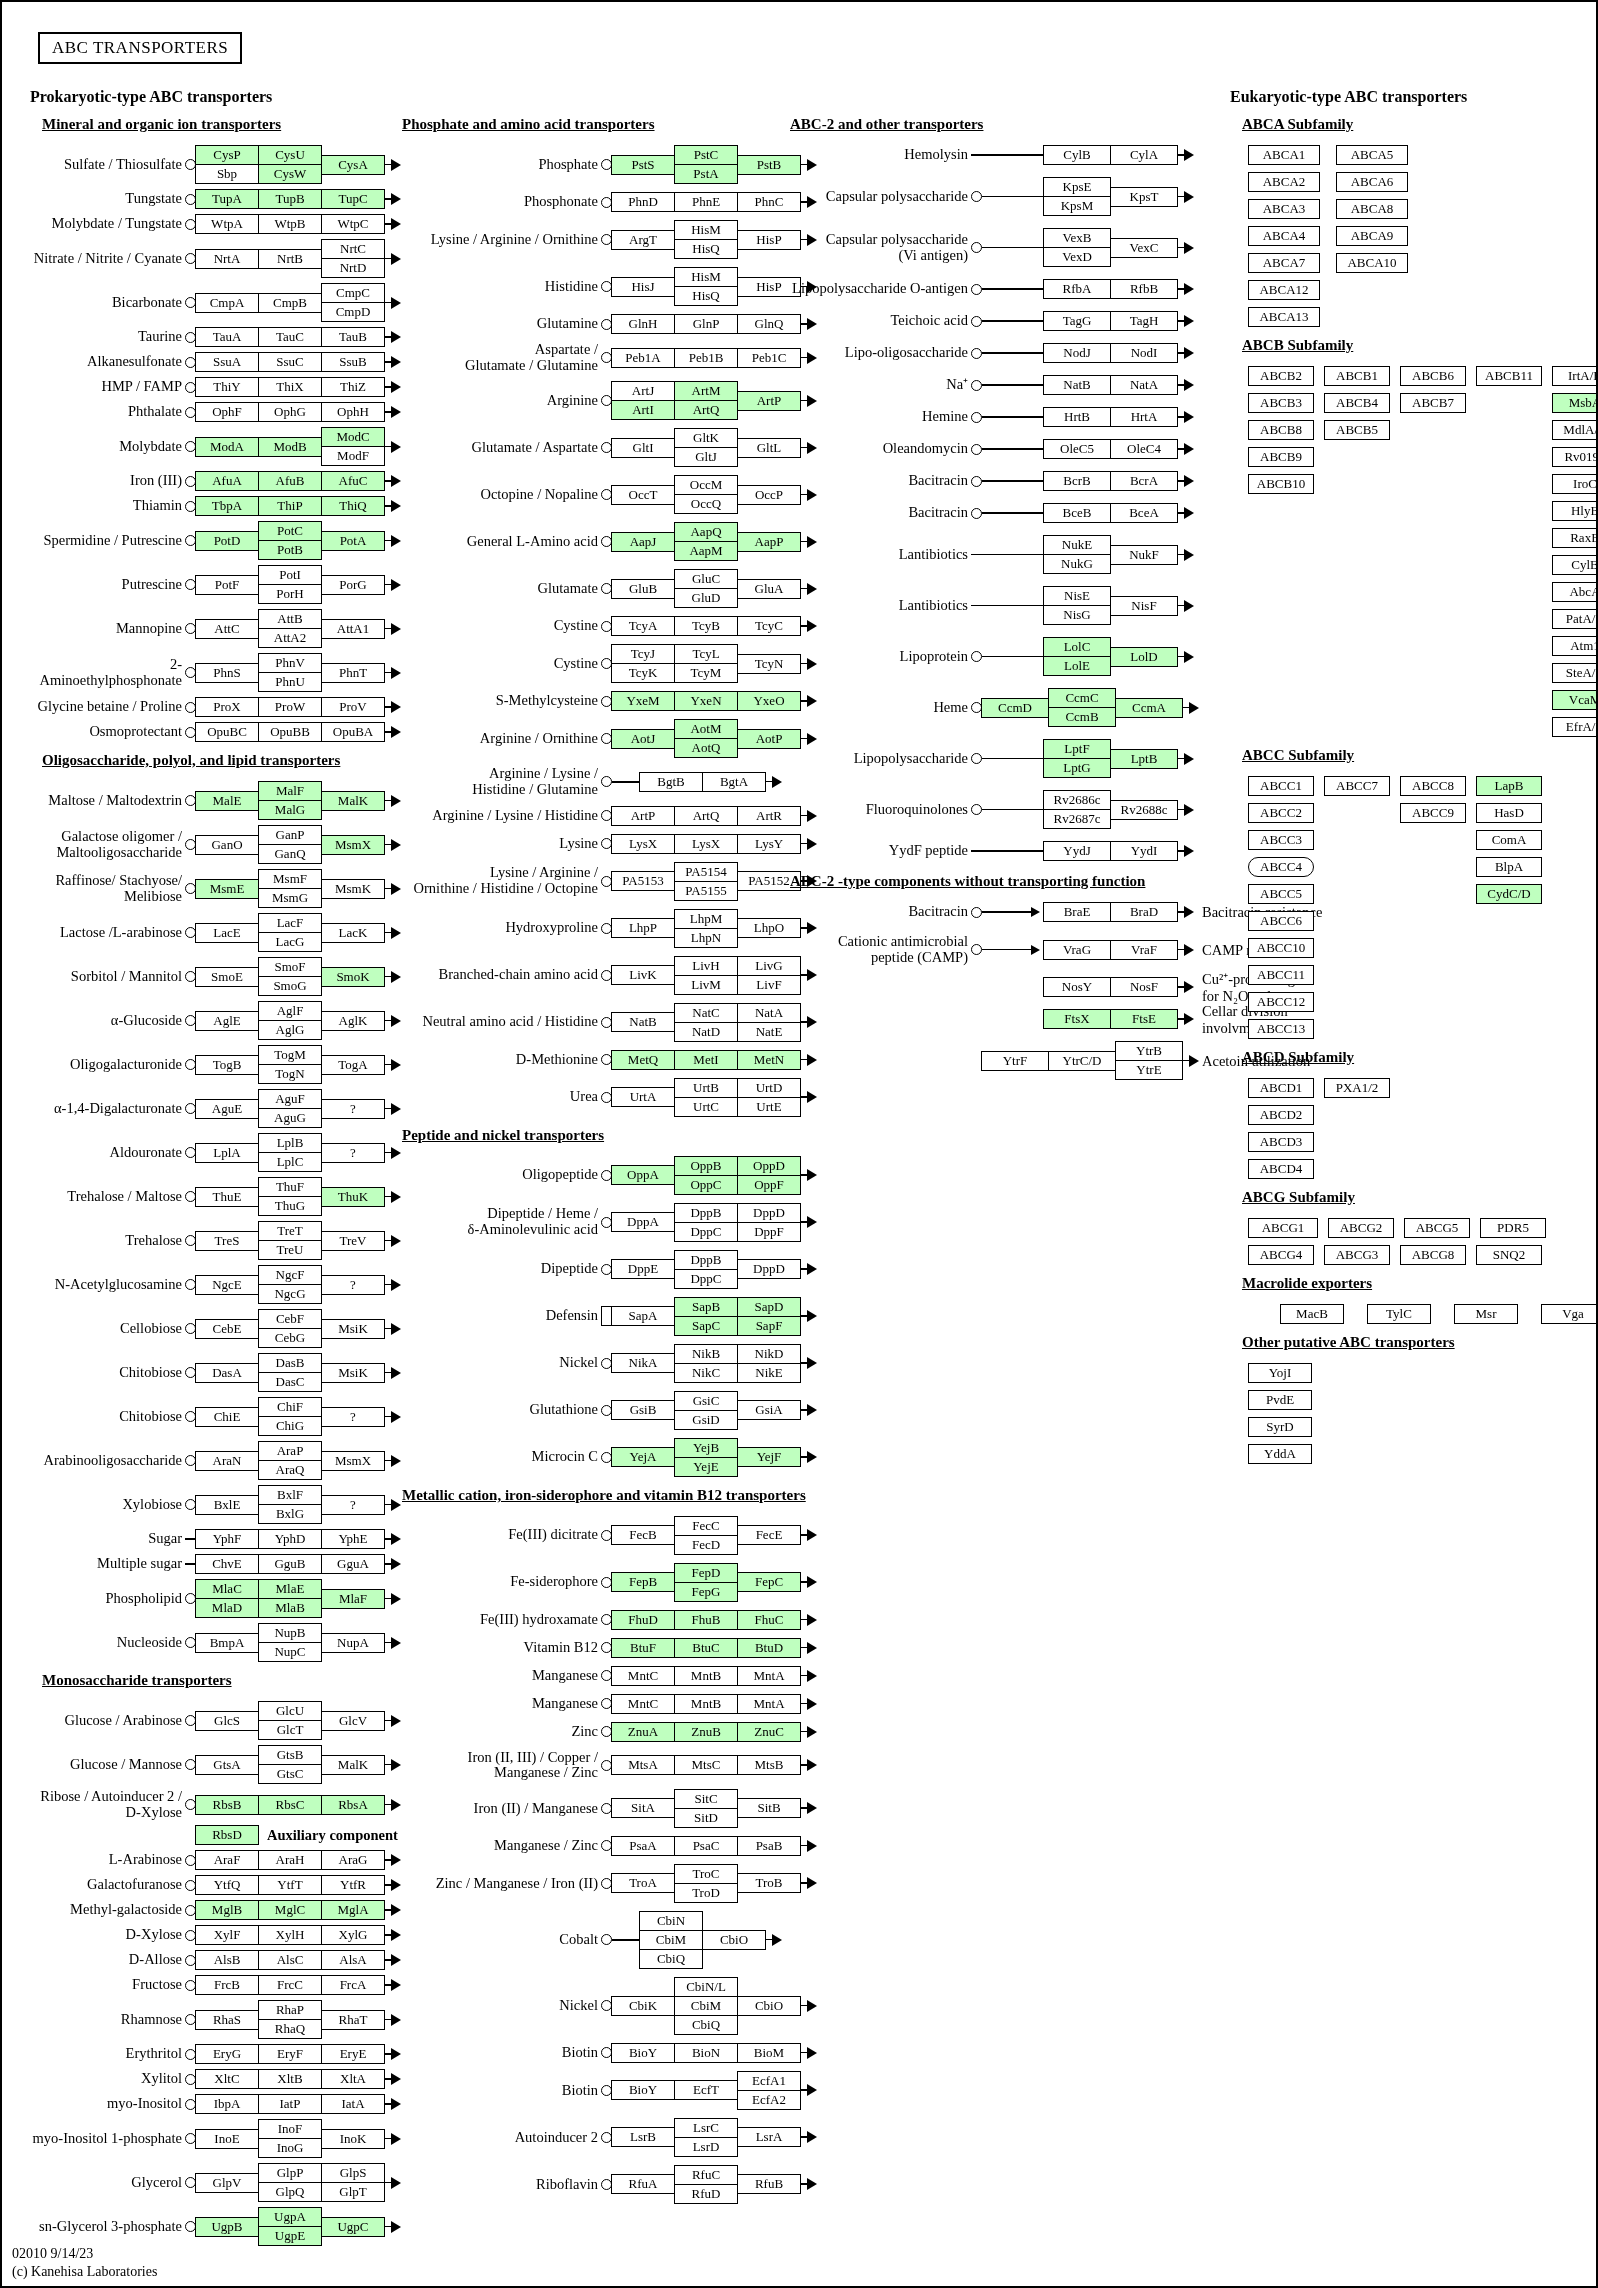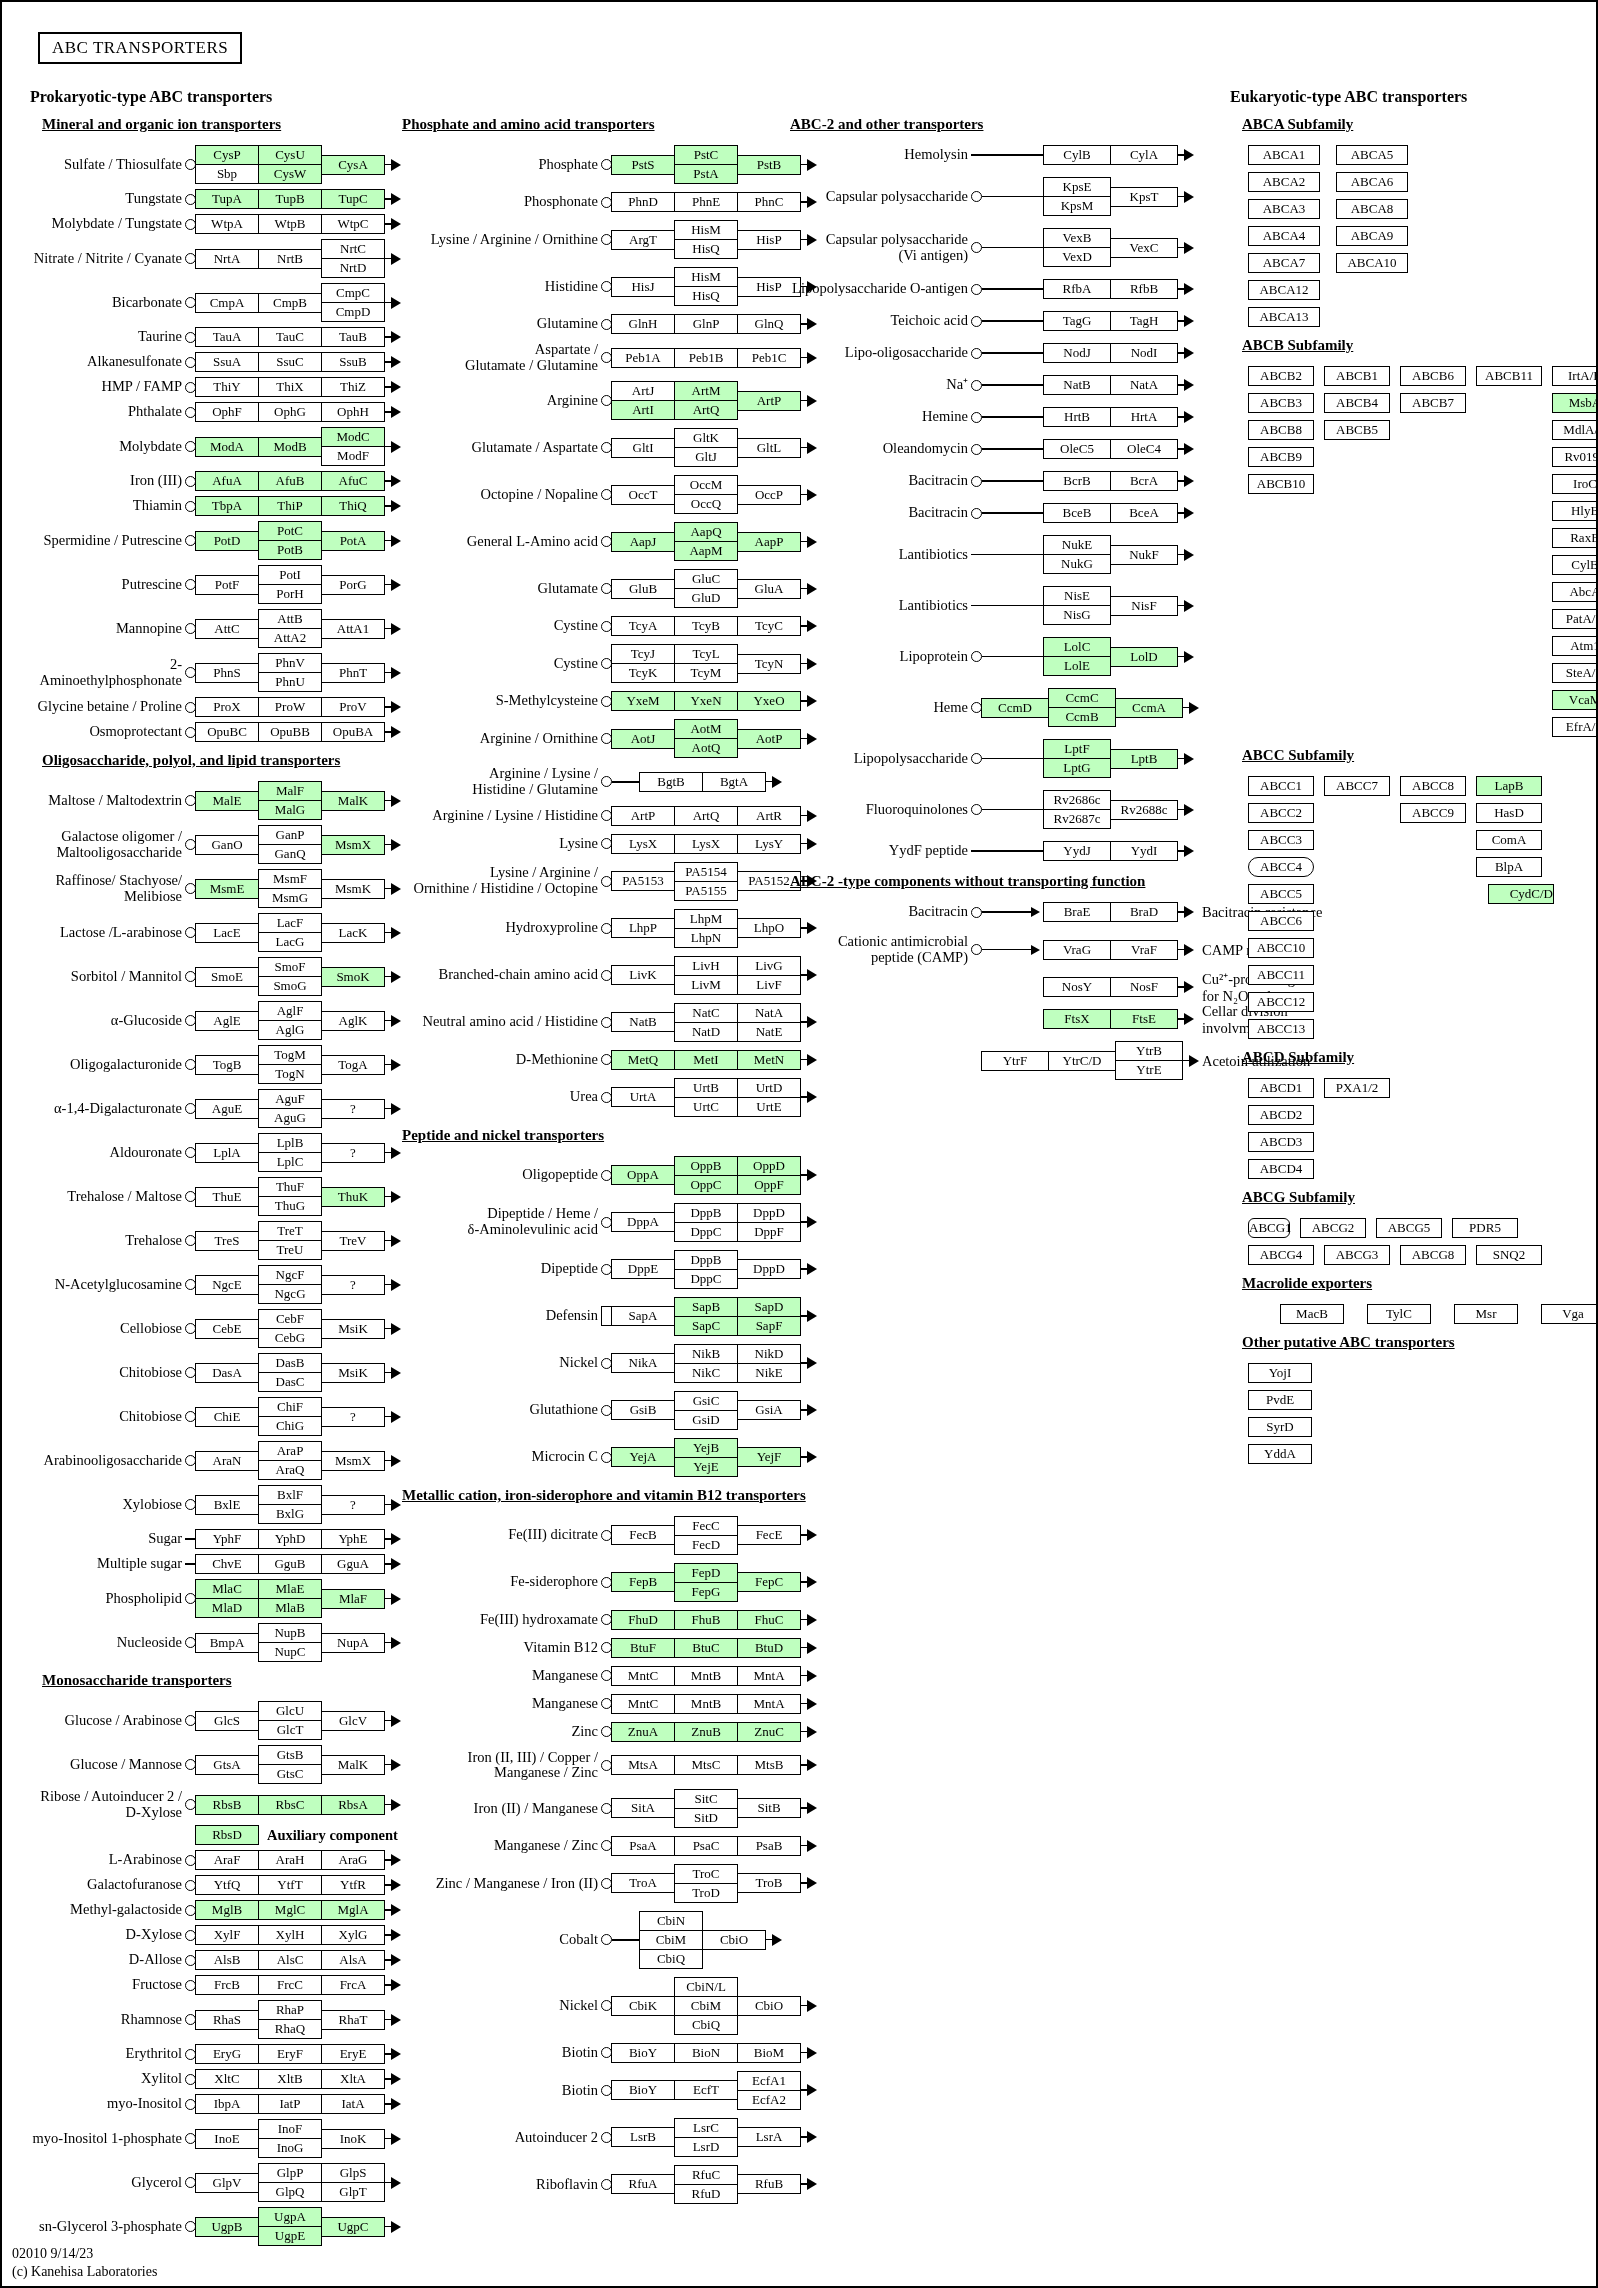--- a/index.html
+++ b/index.html
@@ -2640,21 +2640,21 @@
           <div class="grow">
             <div class="g-box" style="width: 66px; border-radius: 10px;">ABCC4</div>
             <div class="g-spacer" style="width: 66px; margin-left: 10px;"></div>
             <div class="g-spacer" style="width: 66px; margin-left: 10px;"></div>
             <div class="g-box" style="width: 66px; margin-left: 10px;">BlpA</div>
           </div>
           <div class="grow">
             <div class="g-box" style="width: 66px;">ABCC5</div>
             <div class="g-spacer" style="width: 66px; margin-left: 10px;"></div>
             <div class="g-spacer" style="width: 66px; margin-left: 10px;"></div>
-            <div class="g-box green" style="width: 66px; margin-left: 22px; text-align: right;">CydC/D</div>
+            <div class="g-box green" style="width: 66px; margin-left: 10px;">CydC/D</div>
           </div>
           <div class="grow">
             <div class="g-box" style="width: 66px;">ABCC6</div>
             <div class="g-spacer" style="width: 66px; margin-left: 10px;"></div>
             <div class="g-spacer" style="width: 66px; margin-left: 10px;"></div>
             <div class="g-spacer" style="width: 66px; margin-left: 10px;"></div>
           </div>
           <div class="grow">
             <div class="g-box" style="width: 66px;">ABCC10</div>
             <div class="g-spacer" style="width: 66px; margin-left: 10px;"></div>
@@ -2695,21 +2695,21 @@
             <div class="g-spacer" style="width: 66px; margin-left: 10px;"></div>
           </div>
           <div class="grow">
             <div class="g-box" style="width: 66px;">ABCD4</div>
             <div class="g-spacer" style="width: 66px; margin-left: 10px;"></div>
           </div>
         </div>
         <div class="hdr2">ABCG Subfamily</div>
         <div class="grid">
           <div class="grow">
-            <div class="g-box" style="width: 42px; border-radius: 6px;">ABCG1</div>
+            <div class="g-box" style="width: 70px;">ABCG1</div>
             <div class="g-box" style="width: 66px; margin-left: 10px;">ABCG2</div>
             <div class="g-box" style="width: 66px; margin-left: 10px;">ABCG5</div>
             <div class="g-box" style="width: 66px; margin-left: 10px;">PDR5</div>
           </div>
           <div class="grow">
             <div class="g-box" style="width: 66px;">ABCG4</div>
             <div class="g-box" style="width: 66px; margin-left: 10px;">ABCG3</div>
             <div class="g-box" style="width: 66px; margin-left: 10px;">ABCG8</div>
             <div class="g-box" style="width: 66px; margin-left: 10px;">SNQ2</div>
           </div>

